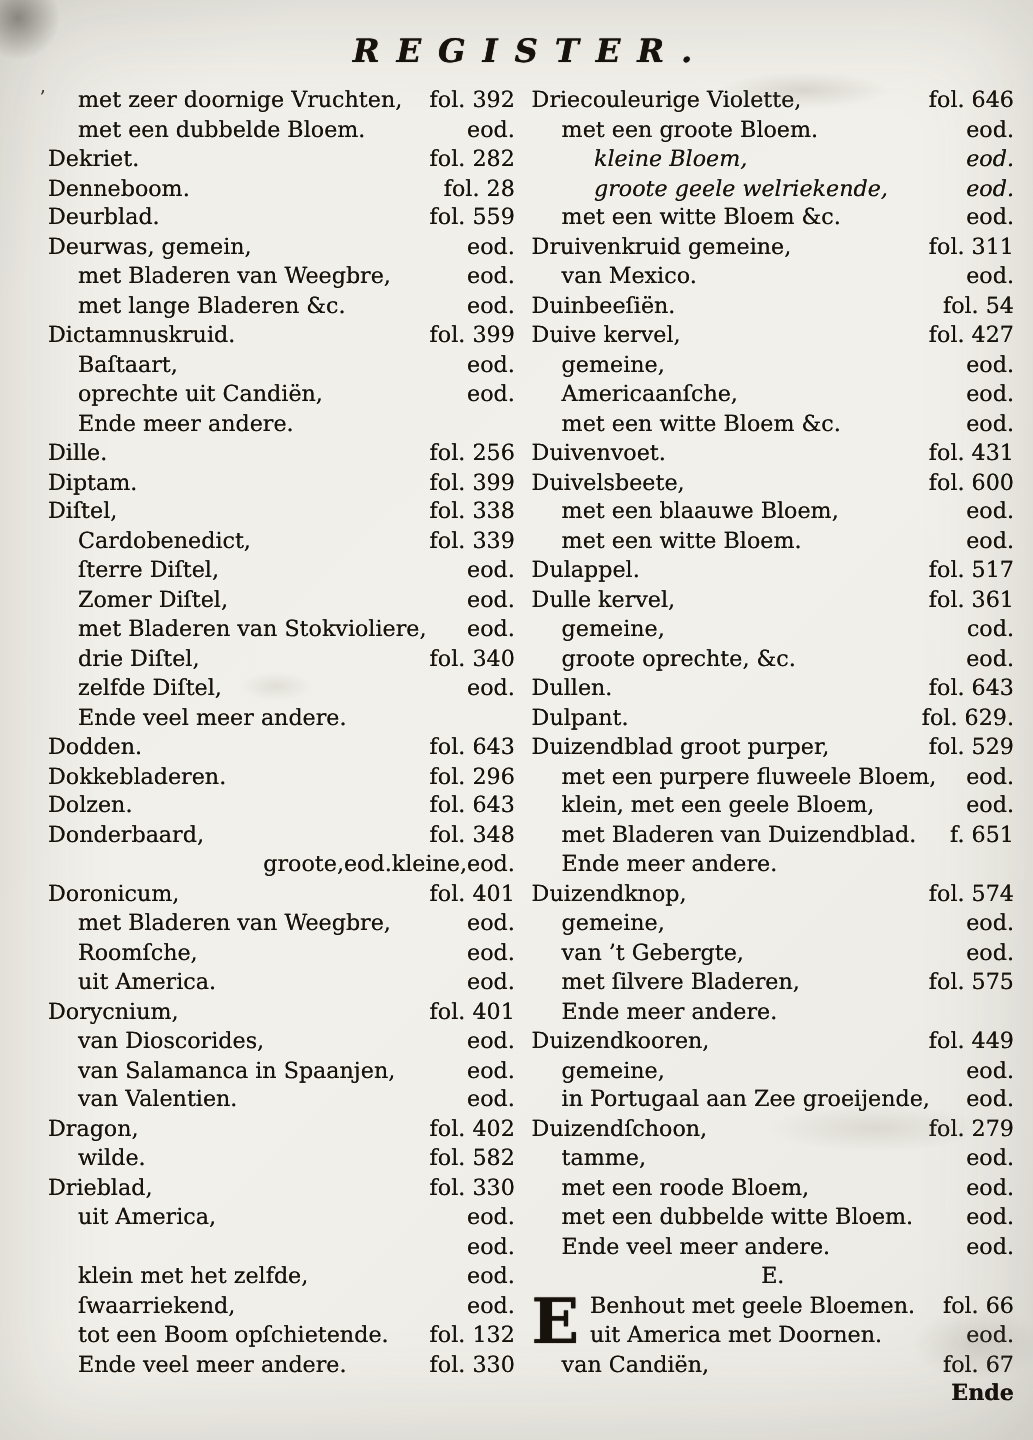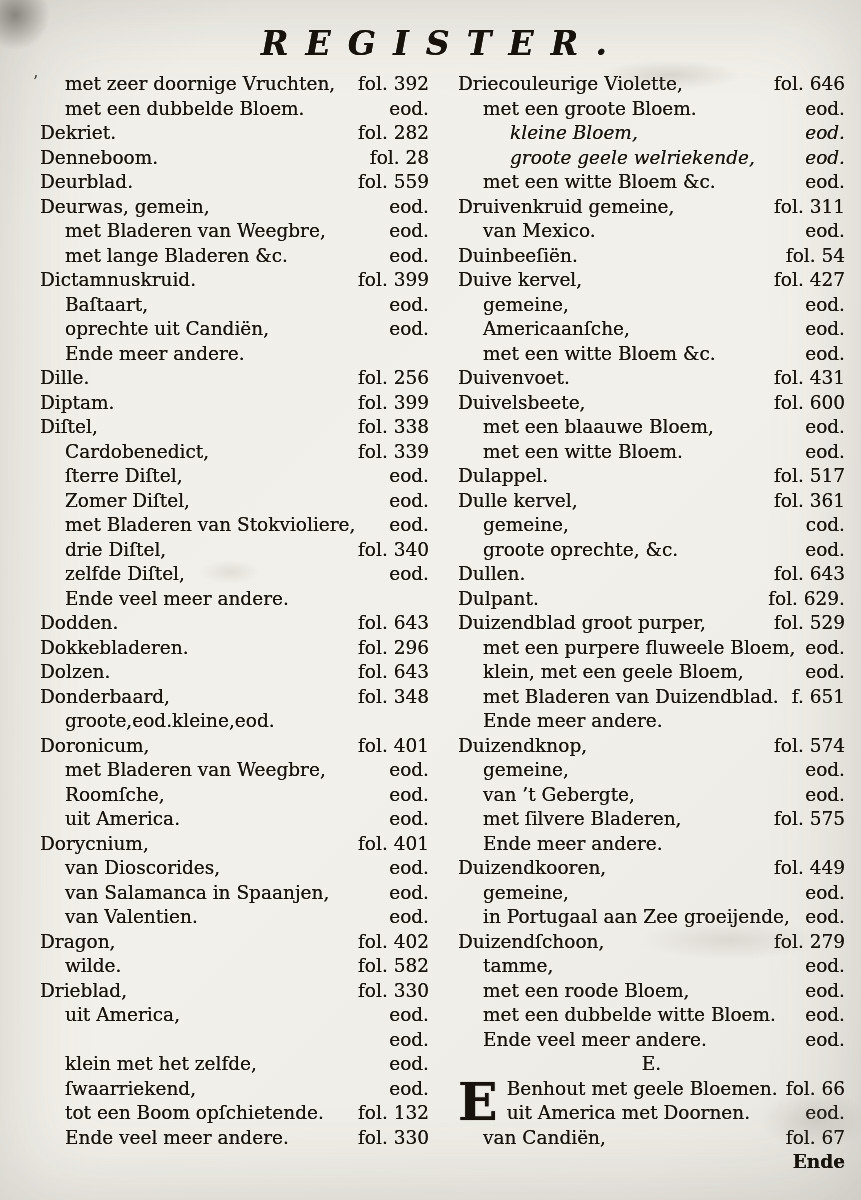--- a/index.html
+++ b/index.html
@@ -13,44 +13,44 @@
   }
   .page{
     position:absolute;inset:0;
     background:linear-gradient(135deg,#e7e5df 0%,#f1efe9 12%,#f2f0ea 55%,#edebe5 88%,#e5e3dd 100%);
     box-shadow:inset 0 0 90px rgba(95,92,82,.22);
     padding:22px 16px 0 40px;
     box-sizing:border-box;
   }
   .title{
     text-align:center;
-    font-size:33px;
+    font-size:27px;
     font-style:italic;
     font-weight:bold;
     letter-spacing:.52em;
     line-height:44px;
     margin:0 0 6px 0;
     text-shadow:0 0 .6px #17130c;
   }
-  .columns{display:flex;gap:29px;}
+  .columns{display:flex;gap:14px;}
   .col{font-size:18.5px;}
   .col-left{width:389px;flex:none;}
   .col-right{flex:1;min-width:0;}
   .row{
     display:flex;align-items:baseline;
     line-height:24.5px;height:24.5px;
     white-space:nowrap;overflow:visible;
     text-shadow:0 0 .5px rgba(23,19,12,.85);
   }
   .i1{padding-left:25px;}
   .i2{padding-left:52px;font-style:italic;}
   .t{flex:none;}
   .sp{flex:1;min-width:6px;}
   .f{flex:none;}
-  .split{justify-content:flex-start;}
+  .split{justify-content:flex-end;}
   .heading{justify-content:center;}
   .catchword{justify-content:flex-end;font-weight:bold;}
   .dropgroup{display:block;}
   .dropgroup .cap{
     float:left;
     font-size:52px;line-height:43px;
     font-weight:bold;
     margin:3px 9px 0 0;
     text-shadow:0 0 .8px #17130c;
   }

